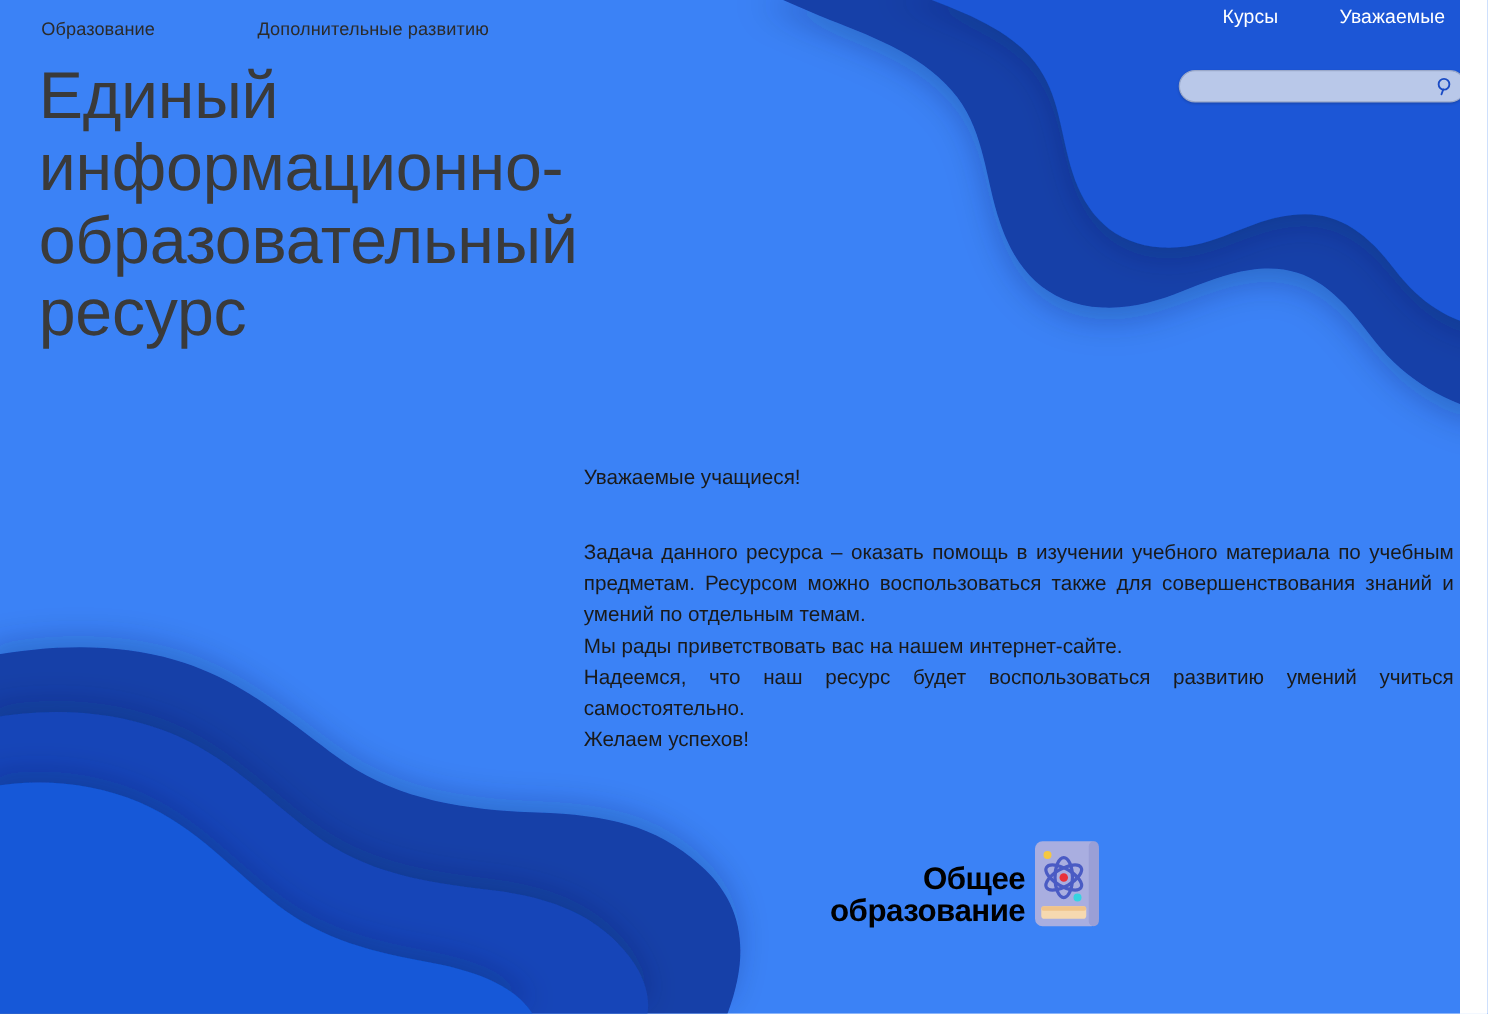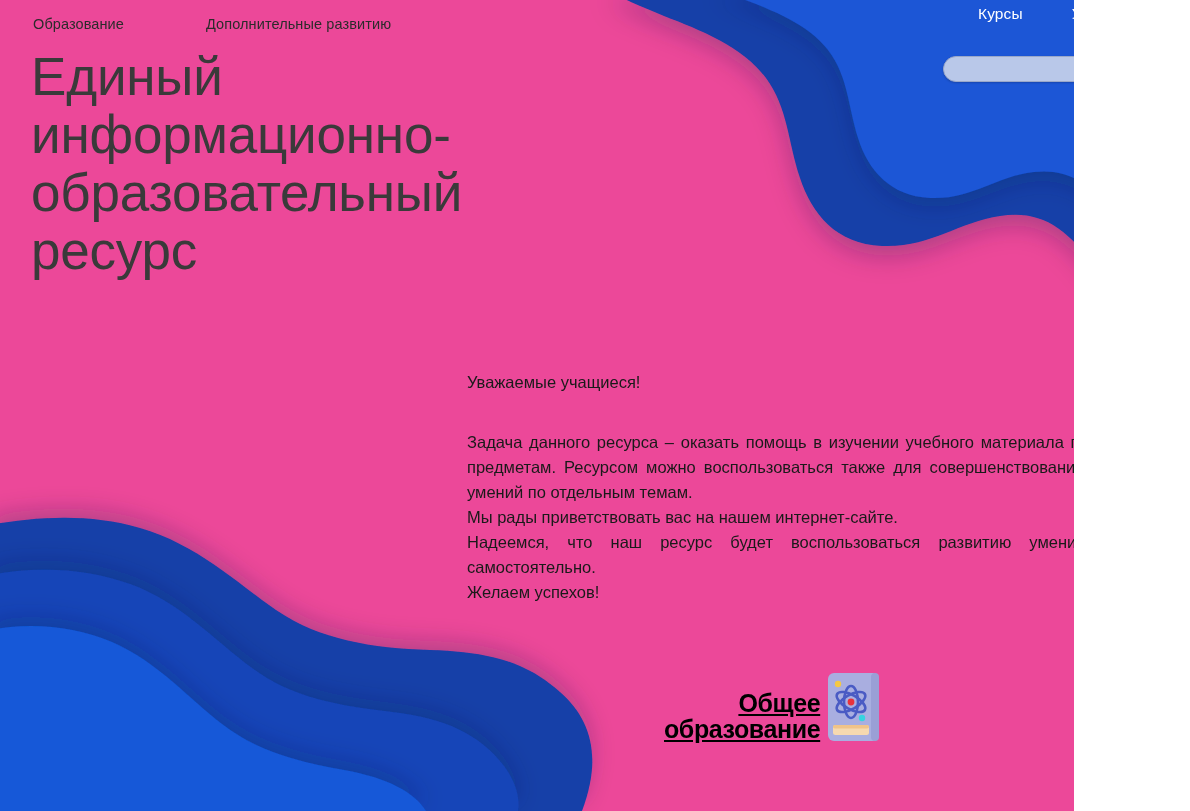--- a/index.html
+++ b/index.html
@@ -9,23 +9,23 @@
     padding: 0;
     width: 1190px;
     height: 811px;
     overflow: hidden;
     background: #ffffff;
     font-family: "Liberation Sans", sans-serif;
   }
 
   #page {
     position: relative;
-    width: 1074px;
+    width: 1168px;
     height: 811px;
-    background: #ec4899;
+    background: #3b82f6;
     overflow: hidden;
   }
 
   
   .waves {
     position: absolute;
     inset: 0;
     width: 1190px;
     height: 811px;
     pointer-events: none;
@@ -160,21 +160,21 @@
     gap: 7px;
   }
   .logo-text {
     text-align: right;
     color: #000000;
     font-weight: bold;
     font-size: 25px;
     line-height: 26px;
     letter-spacing: -0.4px;
   }
-  .logo-text span { display: block; text-decoration: underline; }
+  .logo-text span { display: block; }
   .logo-mark { width: 53px; height: 70px; flex: 0 0 auto; }
 </style>
 </head>
 <body>
 
 <div id="page">
 
   <svg class="waves" viewBox="0 0 1190 811" preserveAspectRatio="none" aria-hidden="true">
     <defs>
       <filter id="sh1" x="-40%" y="-40%" width="200%" height="200%">

